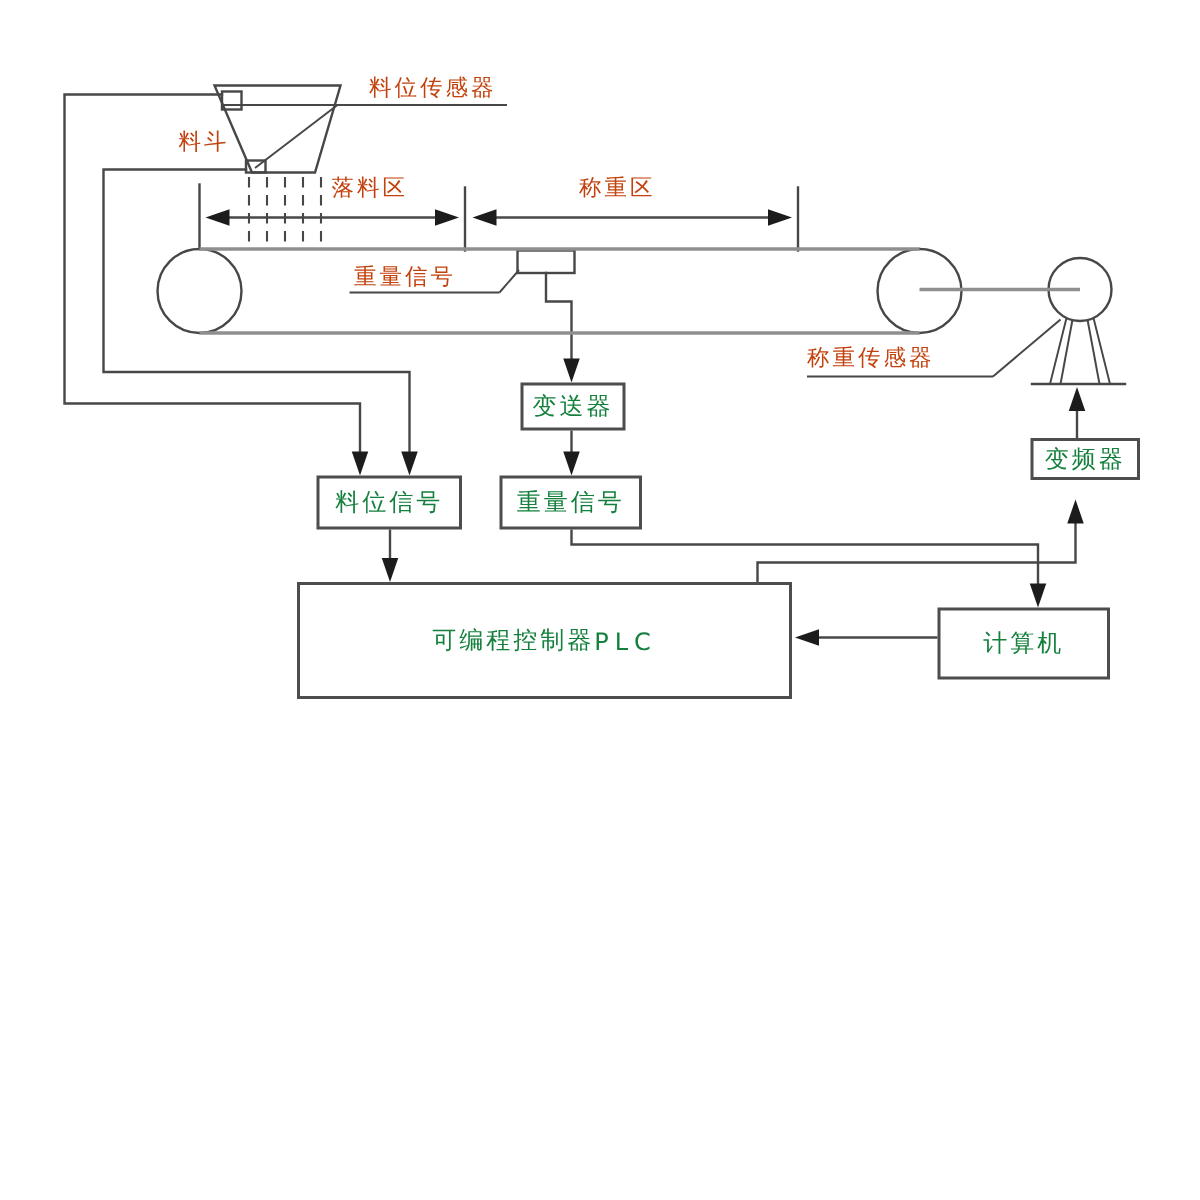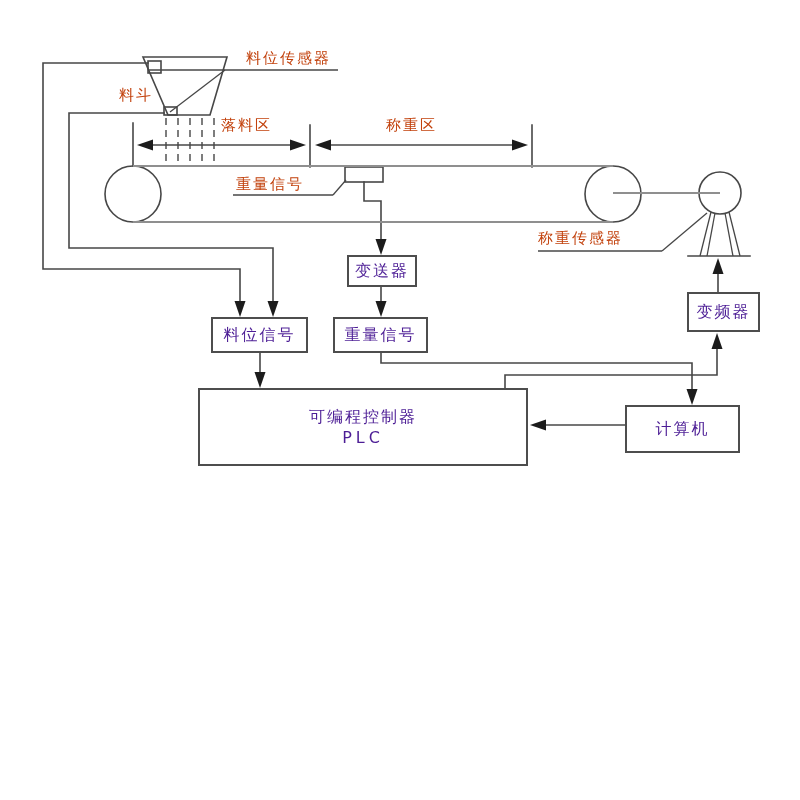--- a/index.html
+++ b/index.html
@@ -13,24 +13,24 @@
   .dash{stroke-dasharray:7 5;stroke-width:1.4;}
   .belt{stroke-width:2.2;fill:none;}
   .thin{stroke-width:1.3;fill:none;}
   .lbl{
     position:absolute;color:#c2410c;font-size:15px;letter-spacing:2px;
     white-space:nowrap;line-height:1.1;
   }
   .box{
     position:absolute;border:2px solid #4d4d4d;background:#ffffff;
     display:flex;align-items:center;justify-content:center;
-    color:#4c1d95;font-size:16px;letter-spacing:2px;box-sizing:border-box;
+    color:#15803d;font-size:16px;letter-spacing:2px;box-sizing:border-box;
     white-space:nowrap;
   }
-  .plc{flex-direction:column;gap:0;}
+  .plc{flex-direction:row;gap:0;}
   .plc .sub{letter-spacing:4px;}
 </style>
 </head>
 <body>
 
 <div class="stage">
 
   <svg width="800" height="800" viewBox="0 0 800 800">
 
     <g stroke="#474747">
@@ -145,17 +145,17 @@
 
   <div class="box plc" style="left:198px;top:388px;width:330px;height:78px;">
     <span>可编程控制器</span>
     <span class="sub">PLC</span>
   </div>
 
   <div class="box" style="left:625px;top:405px;width:115px;height:48px;">
     <span>计算机</span>
   </div>
 
-  <div class="box" style="left:687px;top:292px;width:73px;height:40px;">
+  <div class="box" style="left:687px;top:292px;width:73px;height:28px;">
     <span>变频器</span>
   </div>
 
 </div>
 
 </body></html>

